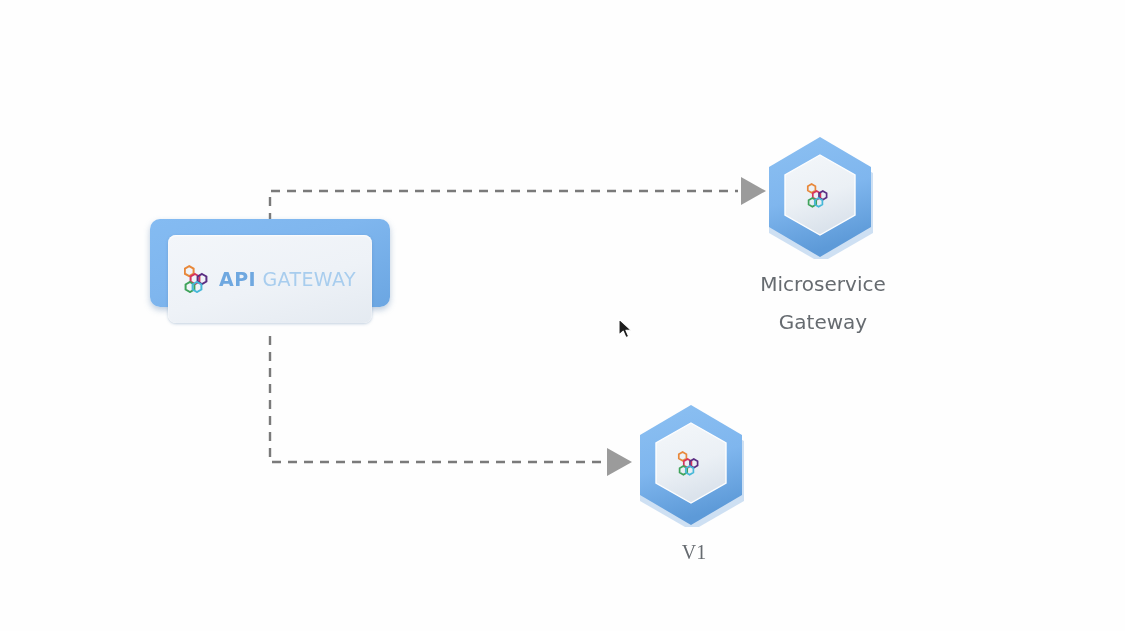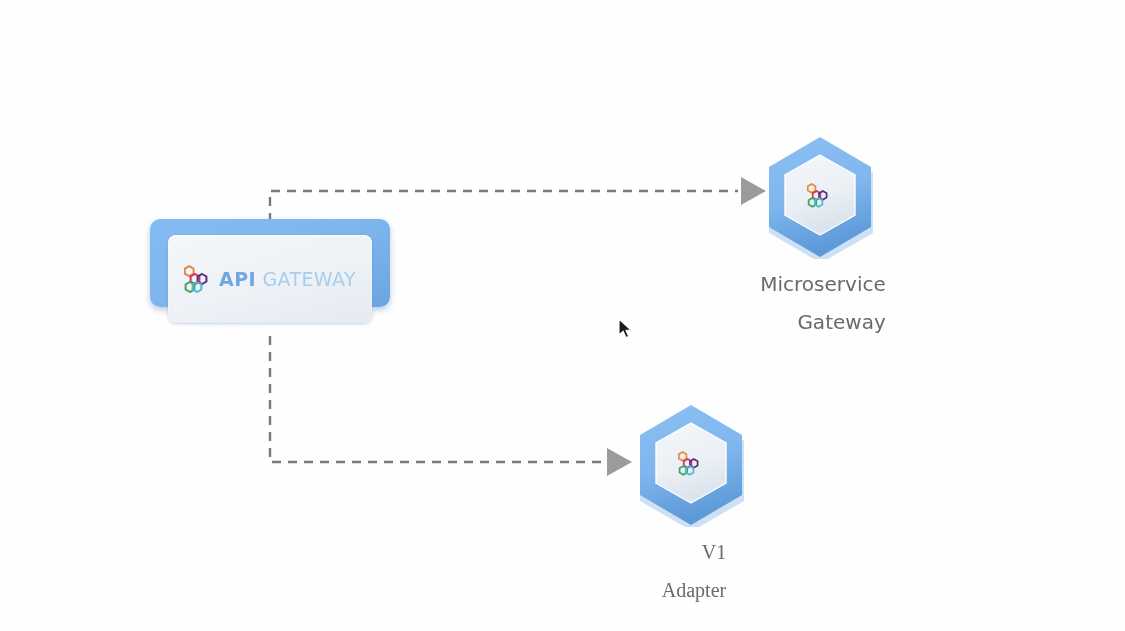--- a/index.html
+++ b/index.html
@@ -77,21 +77,21 @@
   .node {
     position: absolute;
   }
   .hex-wrap {
     position: relative;
   }
   .node-label {
     position: absolute;
     left: 50%;
     transform: translateX(-50%);
-    text-align: right;
+    text-align: center;
     color: #666b70;
     font-size: 20px;
     line-height: 38px;
     white-space: nowrap;
   }
   .node-label span { display: block; }
 
   
   #cursor {
     position: absolute;
@@ -198,21 +198,20 @@
           <polygon stroke="#e8883a" points="4.6,1.0 8.4,3.2 8.4,7.6 4.6,9.8 0.8,7.6 0.8,3.2"></polygon>
           <polygon stroke="#d6335e" points="9.6,8.0 13.4,10.2 13.4,14.6 9.6,16.8 5.8,14.6 5.8,10.2"></polygon>
           <polygon stroke="#5a2d82" points="15.8,8.0 19.6,10.2 19.6,14.6 15.8,16.8 12.0,14.6 12.0,10.2"></polygon>
           <polygon stroke="#3fa35a" points="5.4,15.0 9.2,17.2 9.2,21.6 5.4,23.8 1.6,21.6 1.6,17.2"></polygon>
           <polygon stroke="#46b8d8" points="11.6,15.0 15.4,17.2 15.4,21.6 11.6,23.8 7.8,21.6 7.8,17.2"></polygon>
         </g>
       </svg>
     </div>
     <div class="node-label" style="top:132px;">
       <span>V1</span>
-      <span>Adapter</span>
     </div>
   </div>
 
   <svg id="cursor" viewBox="0 0 16 22" xmlns="http://www.w3.org/2000/svg">
     <polygon points="1,1 1,17 5.2,13.2 8,19.6 10.6,18.4 7.9,12.3 13,12.2" fill="#1c1c1c" stroke="#ffffff" stroke-width="1.1" stroke-linejoin="round"></polygon>
   </svg>
 
 </div>
 
 </body></html>

